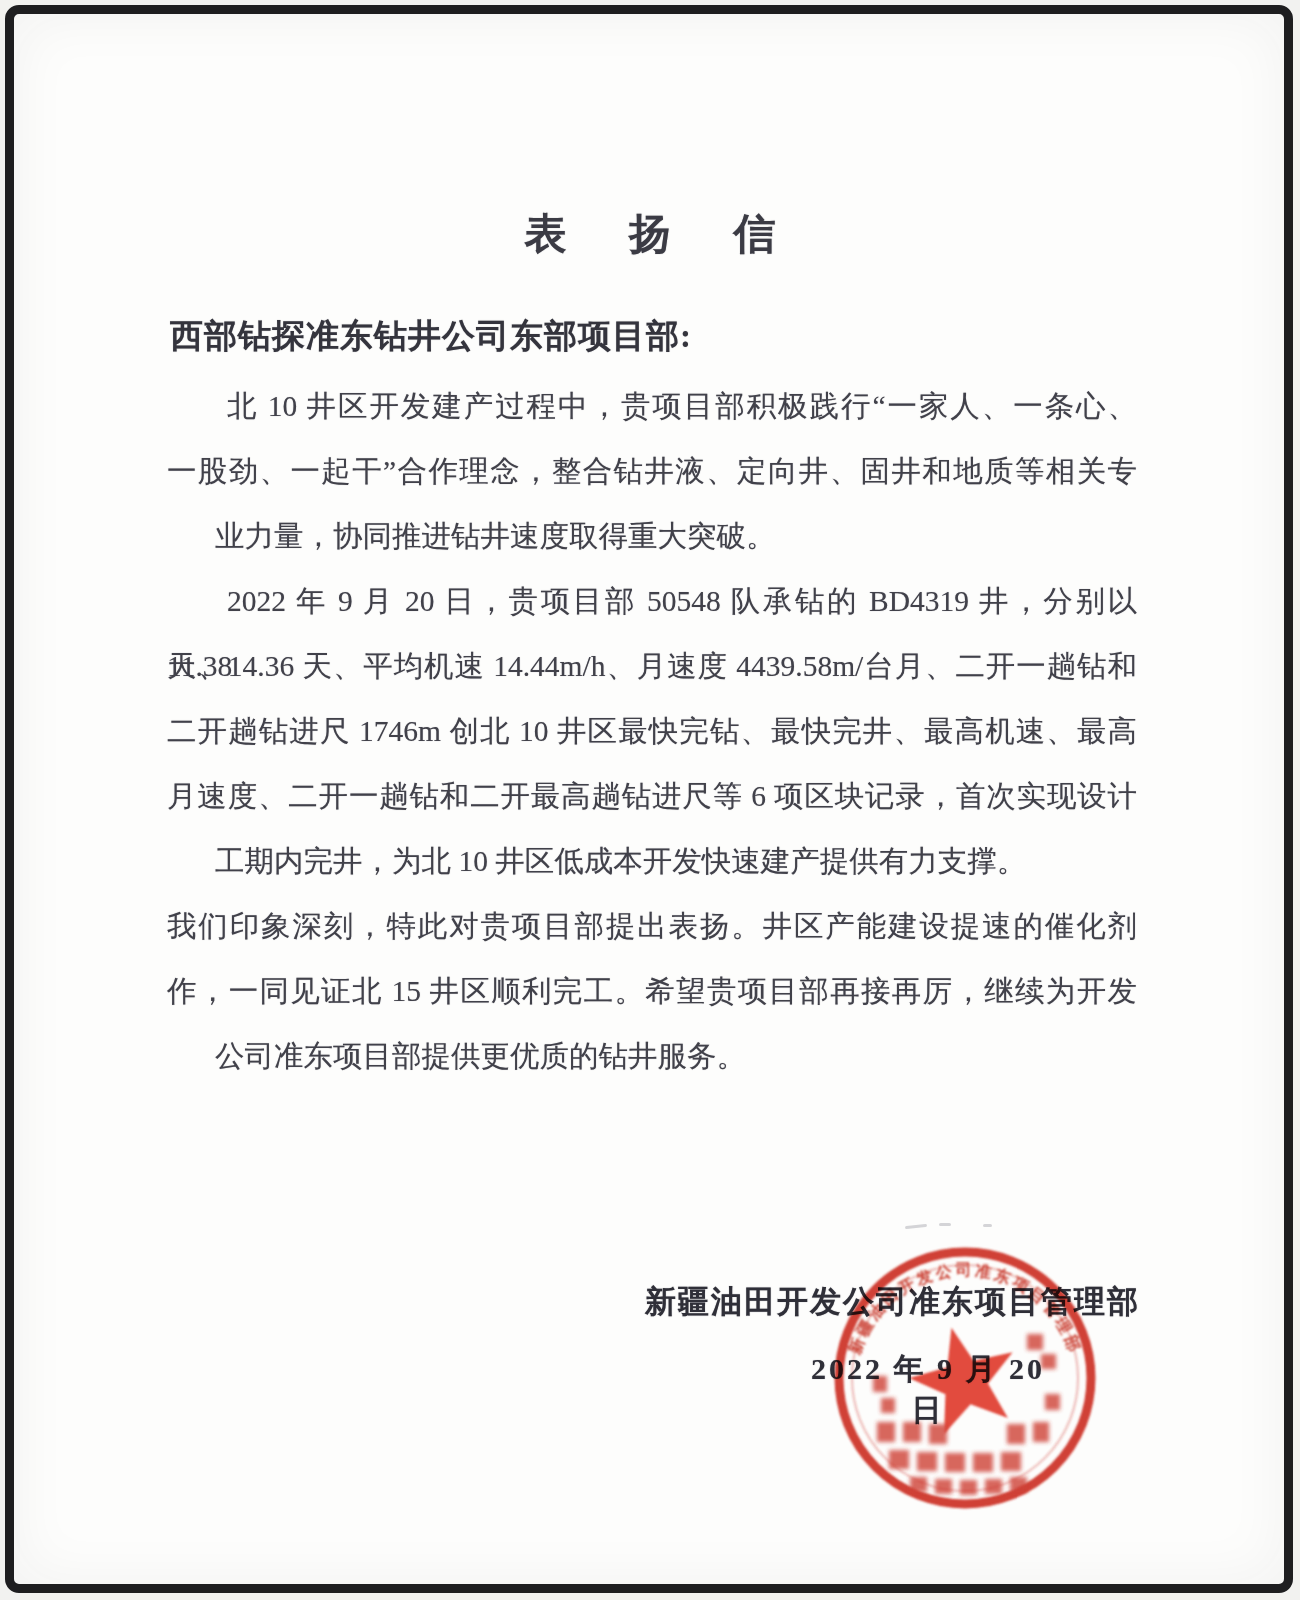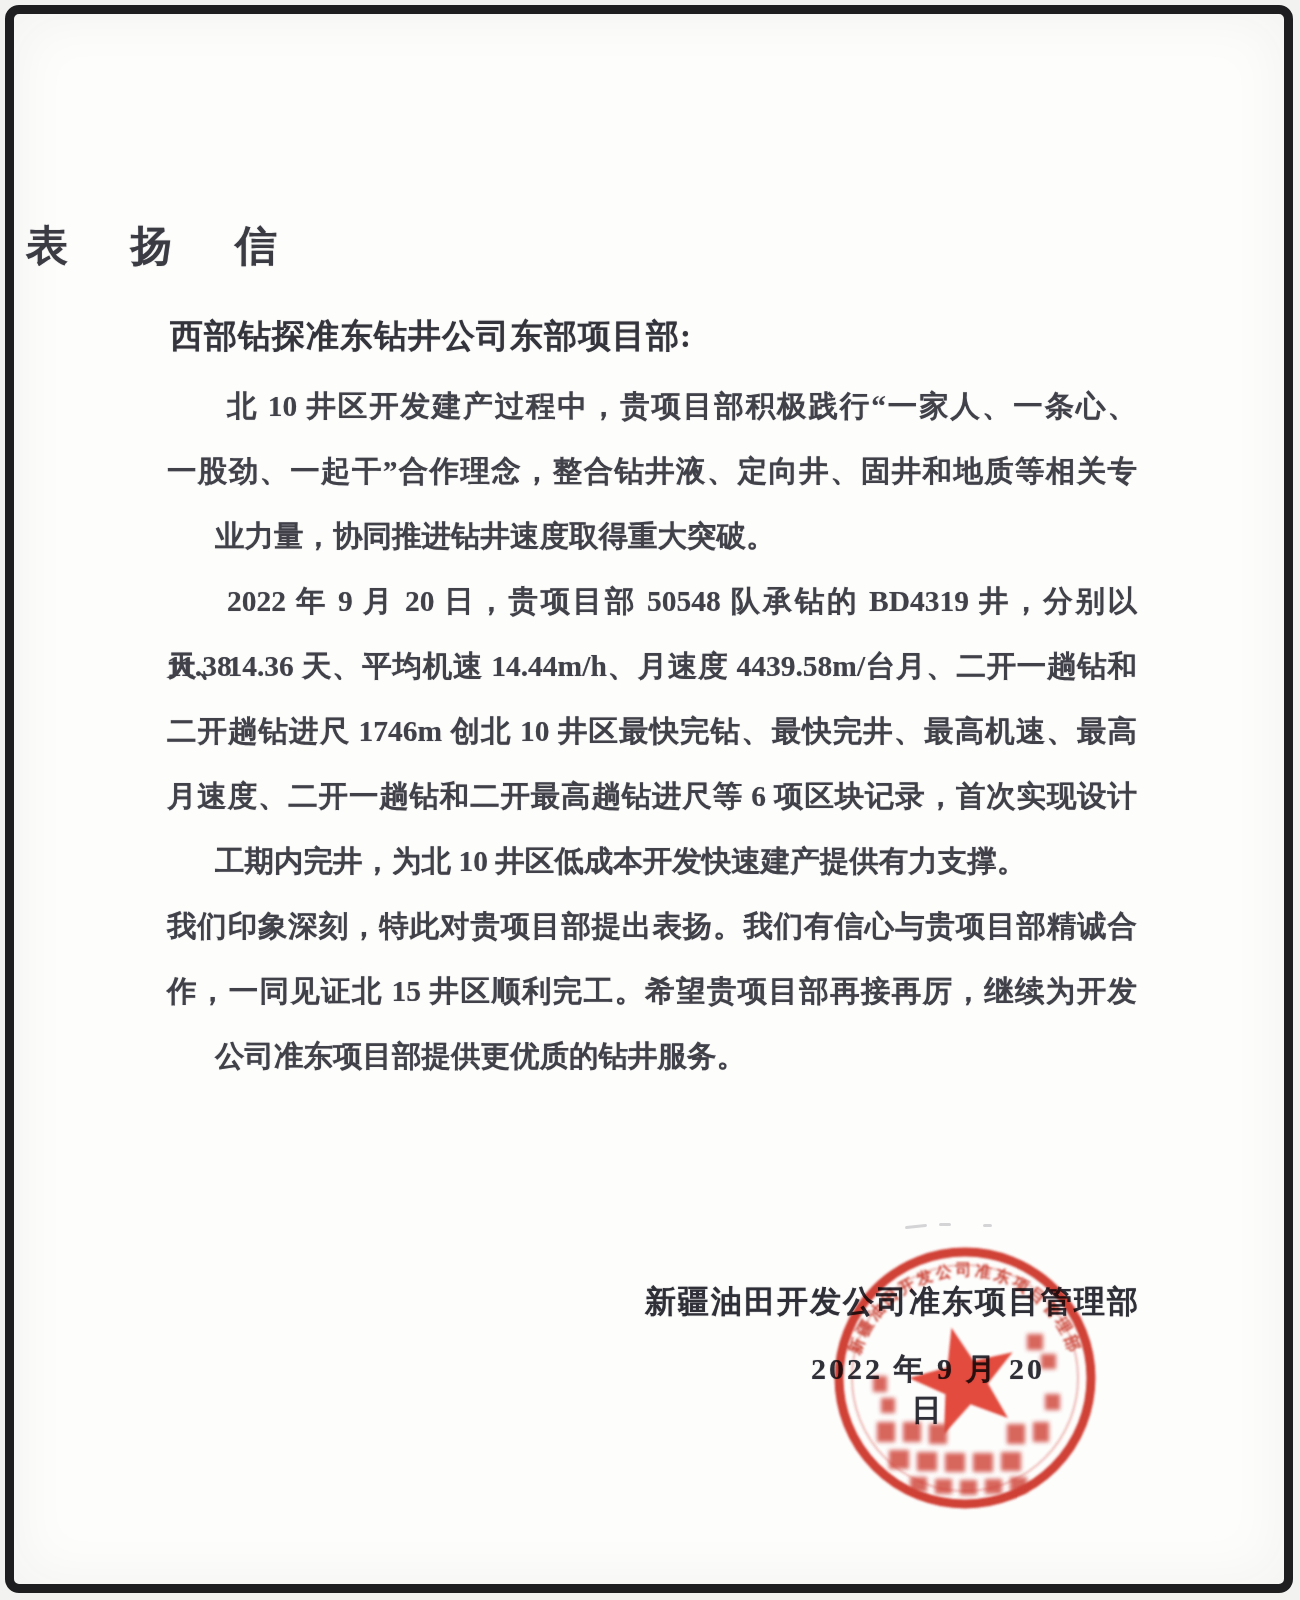--- a/index.html
+++ b/index.html
@@ -6,33 +6,33 @@
   body{
     width:1300px;height:1600px;position:relative;background:#f2f2f0;
     font-family:"Liberation Serif","DejaVu Serif",serif;overflow:hidden;
   }
   .scan-frame{
     position:absolute;left:5px;top:5px;width:1270px;height:1570px;
     border:9px solid #1e1e20;border-radius:14px;background:#fdfdfc;
     box-shadow:inset 0 0 60px rgba(40,40,45,0.05);
   }
   .letter-title{
-    position:absolute;top:218px;left:0;width:100%;
+    position:absolute;top:206px;left:0;width:100%;text-align:center;
     font-size:42px;font-weight:bold;letter-spacing:26px;text-indent:26px;
     color:#3b3b44;text-shadow:0 0 1px rgba(60,60,70,.5);
   }
   .addressee{
     position:absolute;left:170px;top:314px;font-size:33px;font-weight:bold;
     color:#34343d;text-shadow:0 0 1px rgba(55,55,65,.45);letter-spacing:1px;
   }
   .body-text{position:absolute;left:167px;top:374px;width:970px;}
   .line{
     font-size:29.5px;height:65px;line-height:65px;color:#41414a;
     text-align:justify;text-align-last:justify;
-    text-shadow:0 0 1px rgba(65,65,78,.4);white-space:nowrap0;font-weight:bold;
+    text-shadow:0 0 1px rgba(65,65,78,.4);white-space:nowrap0;
   }
   .line.indent{text-indent:60px;}
   .line.para-end{text-align:left;text-align-last:auto;margin-left:48px;}
   .signature{
     position:absolute;left:645px;top:1281px;width:500px;
     font-size:31px;font-weight:bold;letter-spacing:2px;color:#2f2f38;
     text-shadow:0 0 1px rgba(50,50,60,.5);
   }
   .date-line{
     position:absolute;left:793px;top:1349px;width:270px;text-align:center;
@@ -60,21 +60,21 @@
 
 <div class="body-text">
   <div class="line indent">北 10 井区开发建产过程中，贵项目部积极践行“一家人、一条心、</div>
   <div class="line">一股劲、一起干”合作理念，整合钻井液、定向井、固井和地质等相关专</div>
   <div class="line para-end">业力量，协同推进钻井速度取得重大突破。</div>
   <div class="line indent">2022 年 9 月 20 日，贵项目部 50548 队承钻的 BD4319 井，分别以 11.38</div>
   <div class="line">天、14.36 天、平均机速 14.44m/h、月速度 4439.58m/台月、二开一趟钻和</div>
   <div class="line">二开趟钻进尺 1746m 创北 10 井区最快完钻、最快完井、最高机速、最高</div>
   <div class="line">月速度、二开一趟钻和二开最高趟钻进尺等 6 项区块记录，首次实现设计</div>
   <div class="line para-end">工期内完井，为北 10 井区低成本开发快速建产提供有力支撑。</div>
-  <div class="line">我们印象深刻，特此对贵项目部提出表扬。我们有信心与贵项目部精诚合</div>
+  <div class="line">我们印象深刻，特此对贵项目部提出表扬。井区产能建设提速的催化剂</div>
   <div class="line">作，一同见证北 15 井区顺利完工。希望贵项目部再接再厉，继续为开发</div>
   <div class="line para-end">公司准东项目部提供更优质的钻井服务。</div>
 </div>
 
 <div class="signature">新疆油田开发公司准东项目管理部</div>
 
 <div class="date-line">2022 年 9 月 20 日</div>
 
 <div class="pencil-scan-mark">
     <i></i>

